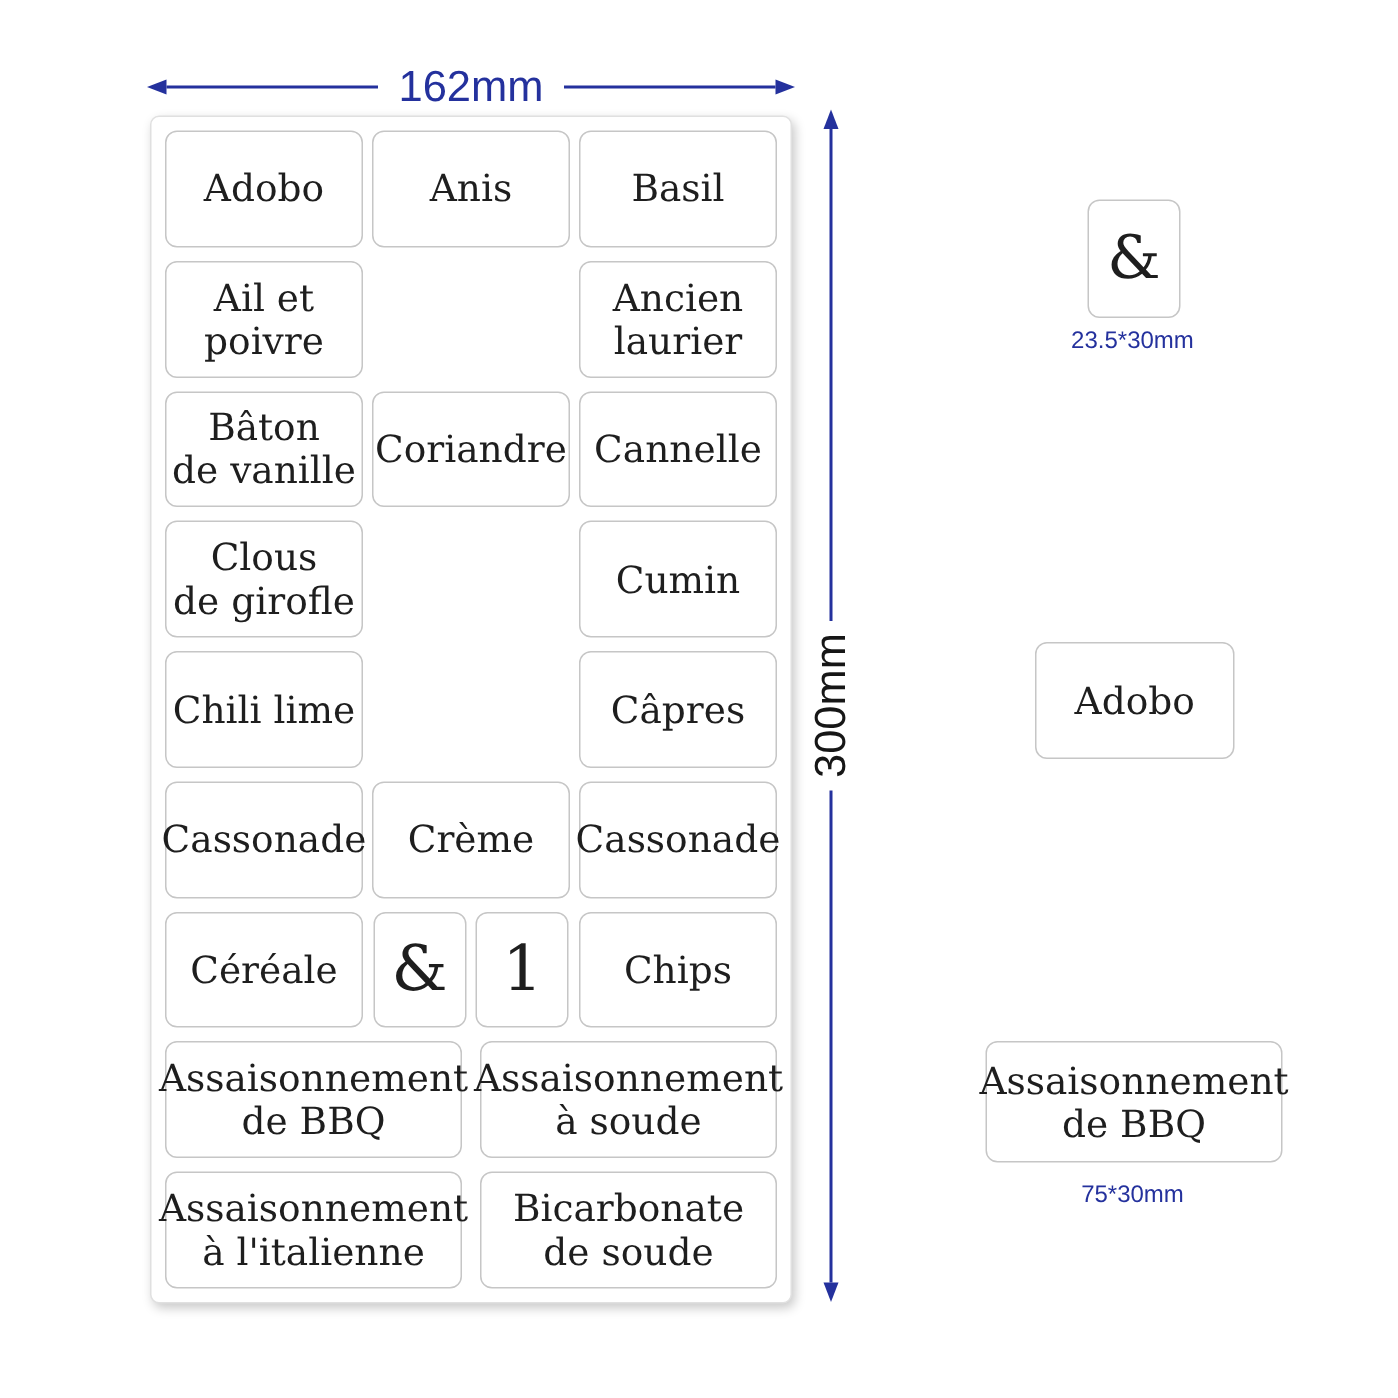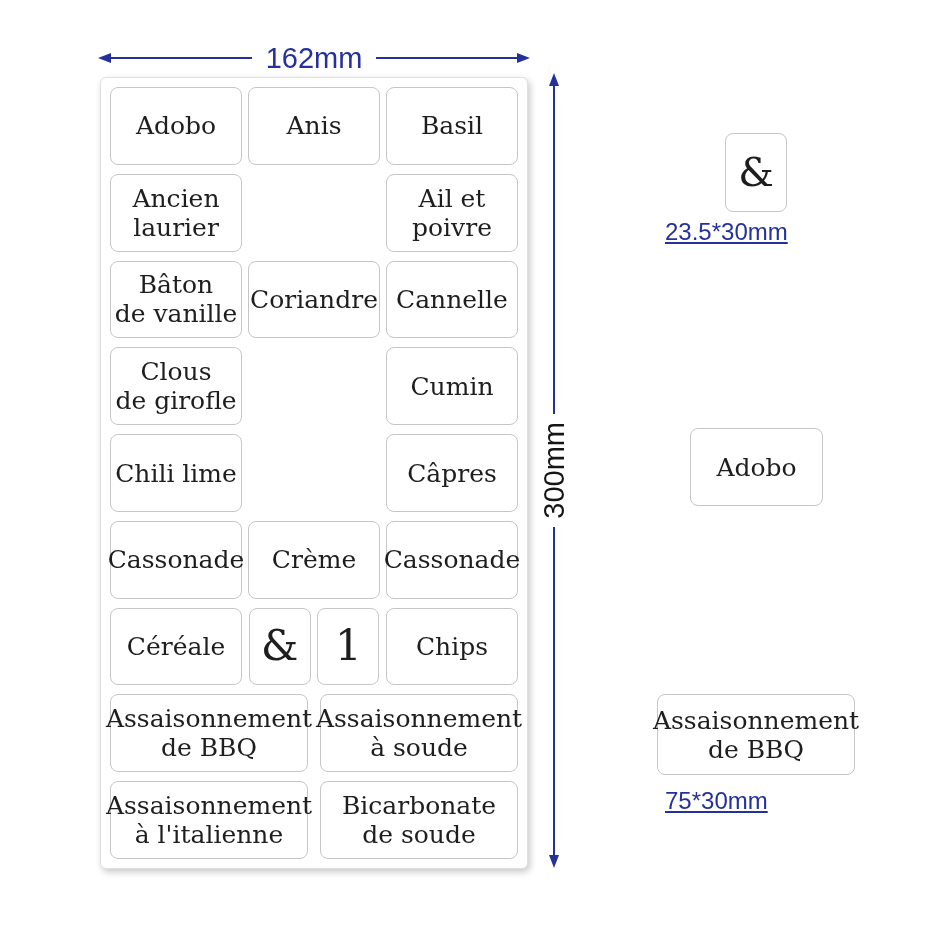--- a/index.html
+++ b/index.html
@@ -40,22 +40,22 @@
 
   
   .slabel{position:absolute;background:#fff;border:1px solid var(--cell-border,#c6c6c6);border-radius:8px;
           display:flex;flex-direction:column;justify-content:center;align-items:center;
           font-family:"DejaVu Serif","Liberation Serif",serif;color:var(--label-text,#1e1e1e);
           font-size:25px;line-height:1.16;box-sizing:border-box;text-align:center;}
   .slabel.glyph{font-size:40px;}
   #sample1{left:725px;top:133px;width:62px;height:79px;}
   #sample2{left:690px;top:428px;width:133px;height:78px;}
   #sample3{left:657px;top:694px;width:198px;height:81px;}
-  .scaption{position:absolute;left:665px;width:180px;
-            color:var(--blue,#24319d);font-size:24px;line-height:1.1;text-decoration:underline;}
+  .scaption{position:absolute;left:665px;width:180px;text-align:center;
+            color:var(--blue,#24319d);font-size:16px;line-height:1.1;}
   #cap1{top:219px;} #cap2{top:517px;} #cap3{top:788px;}
 </style>
 </head>
 <body>
 
 <div class="canvas">
 
   <div class="dim-h">
     <span class="ah ah-left"></span>
     <span class="dline"></span>
@@ -79,26 +79,26 @@
         </div>
         <div class="cell w3">
           <div class="line">Anis</div>
         </div>
         <div class="cell w3">
           <div class="line">Basil</div>
         </div>
       </div>
       <div class="row">
         <div class="cell w3">
+          <div class="line">Ail et</div>
+          <div class="line">poivre</div>
+        </div>
+        <div class="cell w3">
           <div class="line">Ancien</div>
           <div class="line">laurier</div>
-        </div>
-        <div class="cell w3">
-          <div class="line">Ail et</div>
-          <div class="line">poivre</div>
         </div>
       </div>
       <div class="row">
         <div class="cell w3">
           <div class="line">Bâton</div>
           <div class="line">de vanille</div>
         </div>
         <div class="cell w3">
           <div class="line">Coriandre</div>
         </div>

